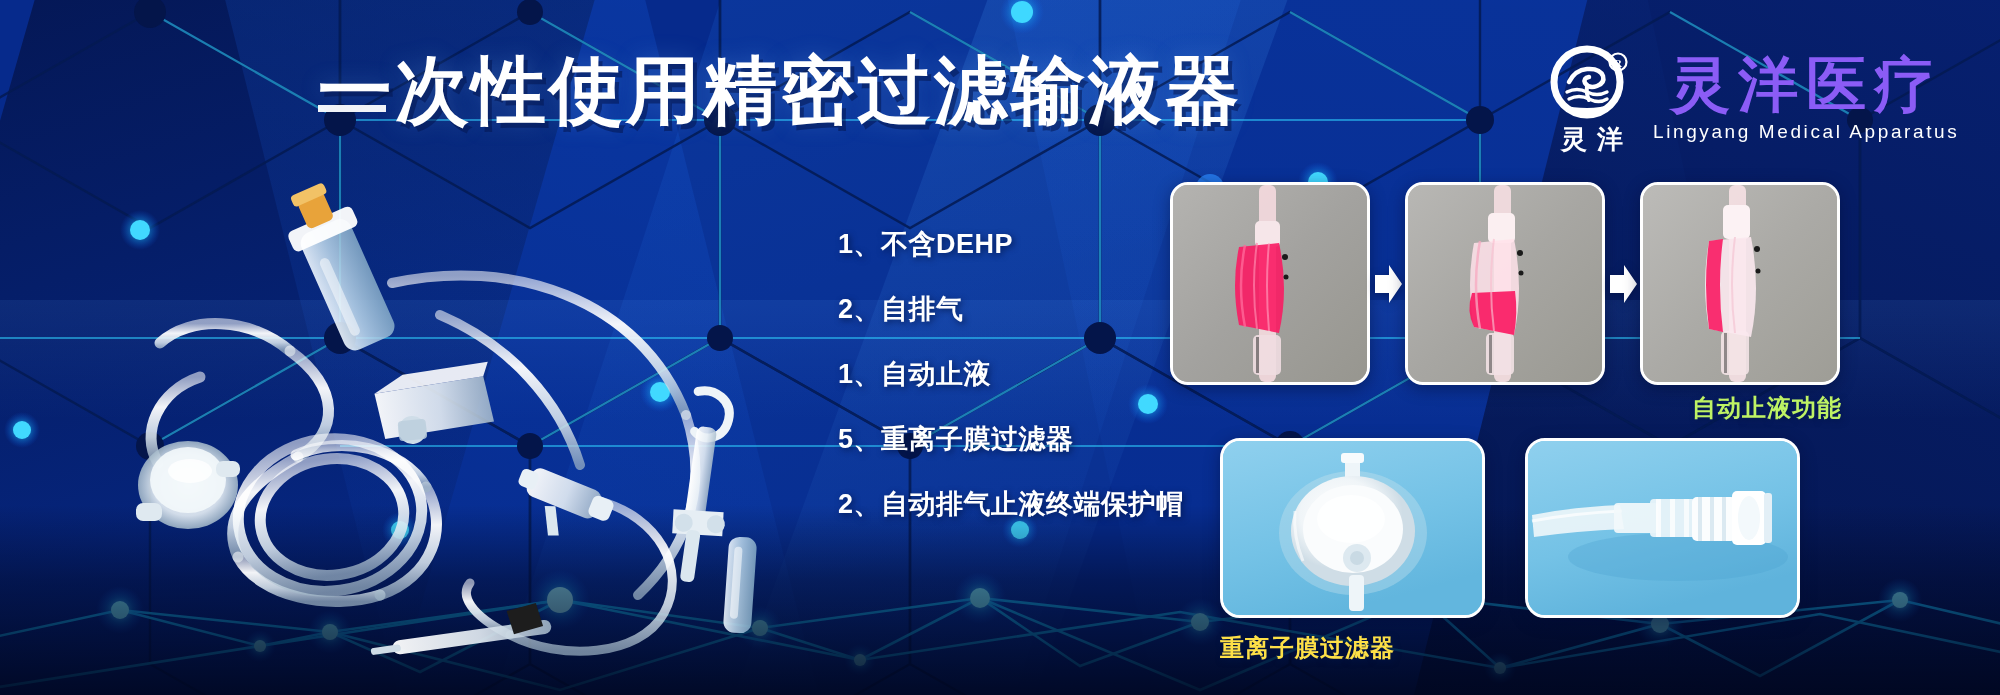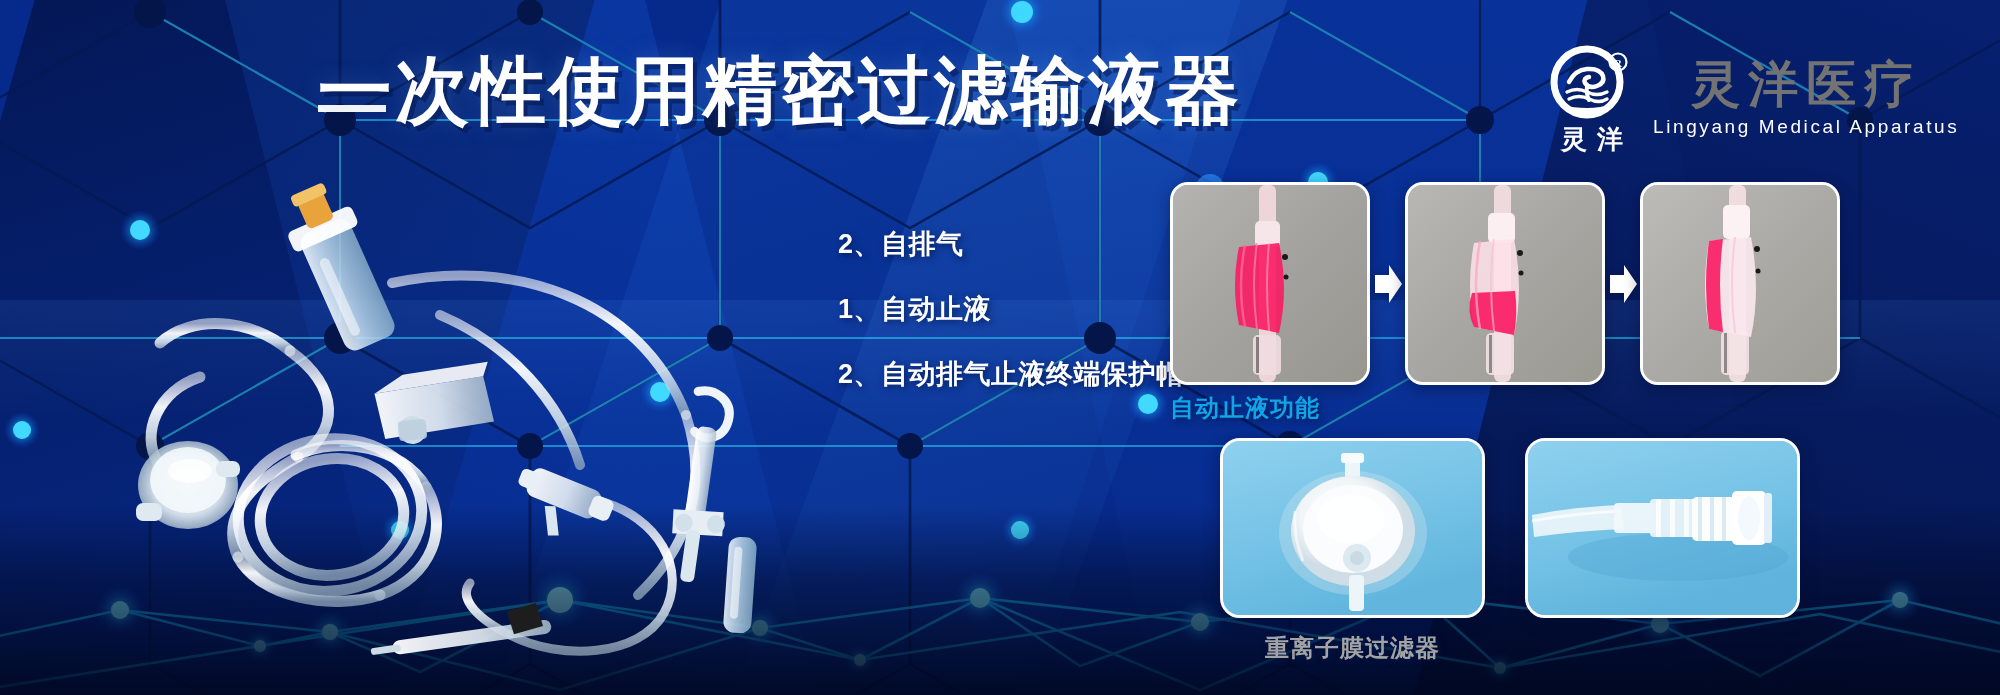--- a/index.html
+++ b/index.html
@@ -41,21 +41,21 @@
     letter-spacing:3px; white-space:nowrap;
     text-shadow:4px 5px 0 rgba(3,22,80,.55), 0 0 22px rgba(120,190,255,.25);
     font-family:"Liberation Sans","DejaVu Sans",sans-serif;
   }
 
   
   .logo{ position:absolute; left:1545px; top:42px; display:flex; align-items:center; gap:16px; }
   .logo-mark{ position:relative; width:92px; height:112px; }
   .logo-mark svg{ display:block; }
   .logo-text{ display:flex; flex-direction:column; align-items:center; }
-  .logo-cn{ font-size:50px; font-weight:700; color:#737373; letter-spacing:8px; line-height:1.05; white-space:nowrap; }
+  .logo-cn{ font-size:60px; font-weight:700; color:#8b5cf6; letter-spacing:8px; line-height:1.05; white-space:nowrap; }
   .logo-en{ font-size:19px; font-weight:400; color:#fff; letter-spacing:2.6px; white-space:nowrap; margin-top:5px; }
 
   
   .product{ position:absolute; left:40px; top:165px; width:760px; height:500px; }
 
   
   .features{ position:absolute; left:838px; top:212px; width:420px; }
   .feature{
     color:#ffffff; font-size:27px; font-weight:700; line-height:1;
     height:65px; display:flex; align-items:center; white-space:nowrap;
@@ -69,32 +69,32 @@
     width:200px; height:203px; border-radius:18px;
     border:3px solid #ffffff; overflow:hidden; position:relative;
     background:#a9a8a6;
     box-shadow:0 4px 16px rgba(0,10,50,.45);
   }
   .arrow{ width:35px; display:flex; align-items:center; justify-content:center; }
   .arrow svg{ display:block; filter:drop-shadow(0 2px 4px rgba(0,10,50,.5)); }
 
   .cap-row{
     position:absolute; left:1170px; top:392px; width:672px;
-    text-align:left; color:#0ea5e9; font-size:24px; font-weight:700;
+    text-align:right; color:#bef264; font-size:24px; font-weight:700;
     letter-spacing:1px; text-shadow:2px 2px 6px rgba(0,20,70,.8);
   }
 
   
   .panel{ position:absolute; border:3px solid #fff; border-radius:20px; overflow:hidden;
           background:#79c6e9; box-shadow:0 4px 16px rgba(0,10,50,.45); }
   .panel-a{ left:1220px; top:438px; width:265px; height:180px; }
   .panel-b{ left:1525px; top:438px; width:275px; height:180px; }
   .cap{
-    position:absolute; color:#a3a3a3; font-size:24px; font-weight:700; letter-spacing:1px;
-    text-shadow:2px 2px 6px rgba(0,20,70,.8); text-align:center; white-space:nowrap;
+    position:absolute; color:#fde047; font-size:24px; font-weight:700; letter-spacing:1px;
+    text-shadow:2px 2px 6px rgba(0,20,70,.8); text-align:left; white-space:nowrap;
   }
   .cap-a{ left:1220px; top:632px; width:265px; }
   .cap-b{ left:1525px; top:632px; width:275px; }
 </style>
 </head>
 <body>
 
 <div class="banner">
 
   <div class="bg-base"></div>
@@ -356,22 +356,24 @@
 
       <g transform="rotate(-8 440 472)">
         <rect x="352" y="464" width="160" height="14" rx="7" fill="url(#body)"></rect>
         <path d="M470 450 L500 446 L504 470 L474 474 Z" fill="#1d1d1d"></path>
         <rect x="330" y="468" width="30" height="7" rx="3" fill="#cfdce6"></rect>
       </g>
     </svg>
   </div>
 
   <div class="features">
+    <div class="feature">1、不含DEHP</div>
     <div class="feature">2、自排气</div>
     <div class="feature">1、自动止液</div>
+    <div class="feature">5、重离子膜过滤器</div>
     <div class="feature">2、自动排气止液终端保护帽</div>
   </div>
 
   <div class="photo-row">
 
     <div class="photo">
       <svg width="194" height="197" viewBox="0 0 194 197">
         <defs>
           <linearGradient id="greybg1" x1="0" y1="0" x2="1" y2="1">
             <stop offset="0" stop-color="#b4b3b0"></stop>

